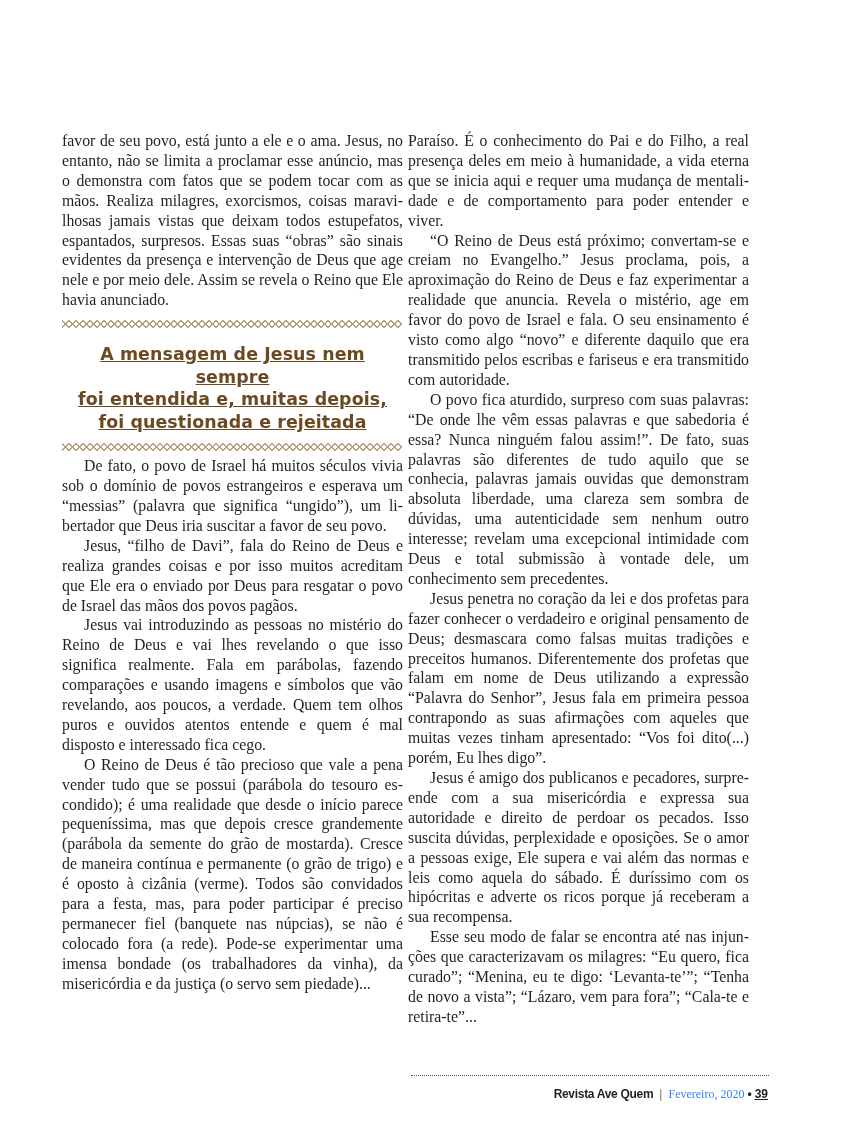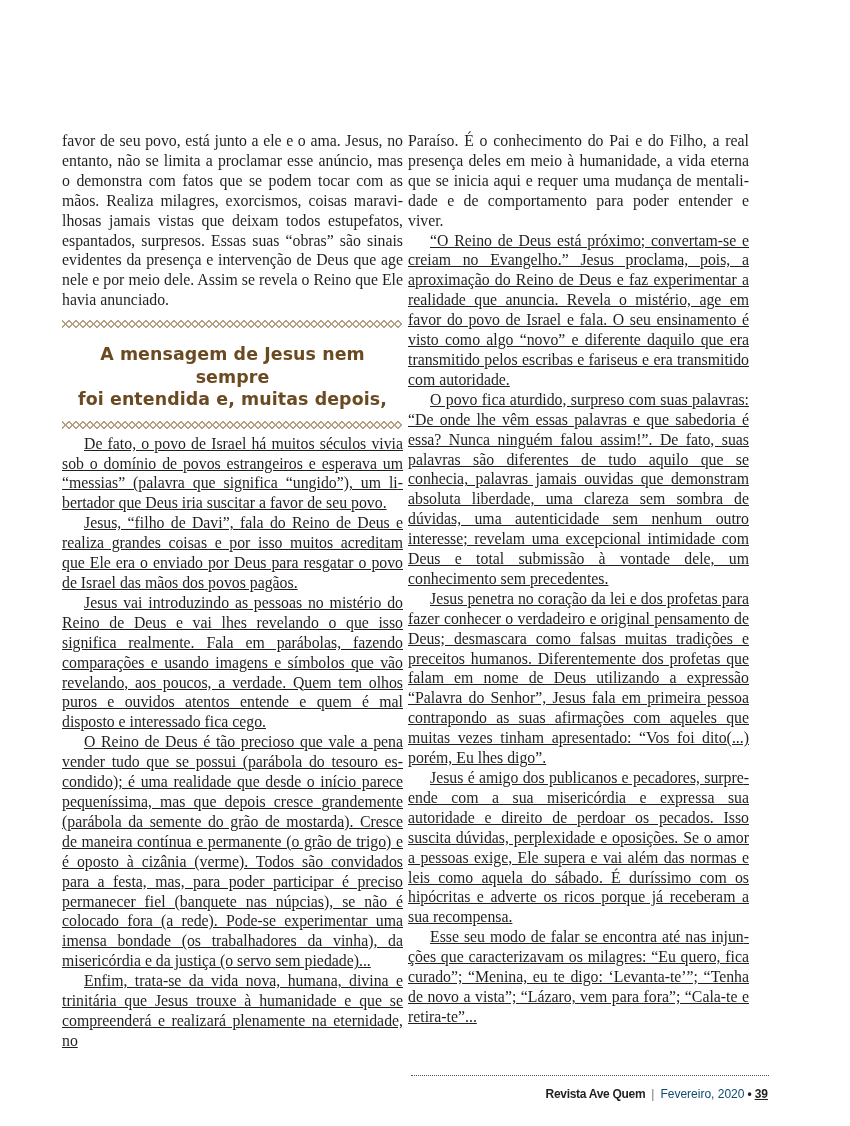--- a/index.html
+++ b/index.html
@@ -12,21 +12,21 @@
       font-family: "Liberation Serif", serif;
       font-size: 15.8px;
       line-height: 19.9px;
       text-align: justify;
       hyphens: manual;
     }
     .col-left { left: 62px; width: 341px; }
     .col-right { left: 408px; width: 341px; }
 
     .col p { margin: 0; }
-    .col p.indent { text-indent: 22px; text-decoration: underline; }
+    .col p.indent { text-indent: 22px; }
 
     .divider {
       height: 8px;
       width: 340px;
       margin: 10px 0 0 0;
       background-image:
         linear-gradient(45deg, transparent 42%, #b49b7c 42%, #b49b7c 58%, transparent 58%),
         linear-gradient(-45deg, transparent 42%, #b49b7c 42%, #b49b7c 58%, transparent 58%);
       background-size: 7px 8px;
       background-repeat: repeat-x;
@@ -36,21 +36,21 @@
     .subhead {
       font-family: "DejaVu Sans", "Liberation Sans", sans-serif;
       font-weight: bold;
       color: #6b4a22;
       font-size: 17.4px;
       line-height: 22.5px;
       text-align: center;
       margin: 15px 0 10px 0;
       letter-spacing: 0.1px;
     }
-    .subhead span { display: block; }
+    .subhead span { display: block; text-decoration: underline; }
 
     .after-divider { margin-top: 5px; }
 
     .end-mark {
       display: inline-block;
       width: 10px; height: 10px;
       border-radius: 50%;
       background: #6b4a22;
       margin-left: 3px;
       vertical-align: -1px;
@@ -66,41 +66,41 @@
       position: absolute;
       top: 1087px;
       right: 82px;
       font-size: 12px;
       line-height: 14px;
       white-space: nowrap;
       color: #231f20;
     }
     .footer .mag { font-family: "Liberation Sans", sans-serif; font-weight: bold; font-stretch: condensed; letter-spacing: -0.3px; }
     .footer .sep { font-family: "Liberation Sans", sans-serif; color: #777; margin: 0 6px; }
-    .footer .date { font-family: Liberation Sans, sans-serif; color: #0c4a6e; text-align: right; }
+    .footer .date { font-family: Liberation Serif, serif; color: #3b82f6; text-align: right; }
     .footer .bullet { font-family: "Liberation Sans", sans-serif; font-weight: bold; margin: 0 3px; }
     .footer .page { font-family: "Liberation Sans", sans-serif; font-weight: bold; text-decoration: underline; }
   </style>
 </head>
 <body>
 
 <div class="col col-left">
   <p>favor de seu povo, está junto a ele e o ama. Jesus, no entanto, não se limita a proclamar esse anúncio, mas o demonstra com fatos que se podem tocar com as mãos. Realiza milagres, exorcismos, coisas maravi­lhosas jamais vistas que deixam todos estupefatos, espantados, surpresos. Essas suas “obras” são sinais evidentes da presença e intervenção de Deus que age nele e por meio dele. Assim se revela o Reino que Ele havia anunciado.</p>
   <div class="divider"></div>
   <h2 class="subhead">
     <span>A mensagem de Jesus nem sempre</span>
     <span>foi entendida e, muitas depois,</span>
+    <span>foi questionada e rejeitada</span>
   </h2>
   <div class="divider"></div>
   <div class="after-divider">
     <p class="indent">De fato, o povo de Israel há muitos séculos vivia sob o domínio de povos estrangeiros e esperava um “messias” (palavra que significa “ungido”), um li­bertador que Deus iria suscitar a favor de seu povo.</p>
     <p class="indent">Jesus, “filho de Davi”, fala do Reino de Deus e realiza grandes coisas e por isso muitos acreditam que Ele era o enviado por Deus para resgatar o povo de Israel das mãos dos povos pagãos.</p>
     <p class="indent">Jesus vai introduzindo as pessoas no mistério do Reino de Deus e vai lhes revelando o que isso significa realmente. Fala em parábolas, fazendo comparações e usando imagens e símbolos que vão revelando, aos poucos, a verdade. Quem tem olhos puros e ouvidos atentos entende e quem é mal disposto e interessado fica cego.</p>
     <p class="indent">O Reino de Deus é tão precioso que vale a pena vender tudo que se possui (parábola do tesouro es­condido); é uma realidade que desde o início parece pequeníssima, mas que depois cresce grandemente (parábola da semente do grão de mostarda). Cresce de maneira contínua e permanente (o grão de trigo) e é oposto à cizânia (verme). Todos são convidados para a festa, mas, para poder participar é preciso permanecer fiel (banquete nas núpcias), se não é colocado fora (a rede). Pode-se experimentar uma imensa bondade (os trabalhadores da vinha), da misericórdia e da justiça (o servo sem piedade)...</p>
-    <p class="indent">Enfim, trata-se da vida nova, humana, divina e trinitária que Jesus trouxe à humanidade e que se com­preenderá e realizará plenamente na eternidade, no</p>
   </div>
 </div>
 
 <div class="col col-right">
   <p>Paraíso. É o conhecimento do Pai e do Filho, a real presença deles em meio à humanidade, a vida eterna que se inicia aqui e requer uma mudança de mentali­dade e de comportamento para poder entender e viver.</p>
   <p class="indent">“O Reino de Deus está próximo; convertam-se e creiam no Evangelho.” Jesus proclama, pois, a aproximação do Reino de Deus e faz experimentar a realidade que anuncia. Revela o mistério, age em favor do povo de Israel e fala. O seu ensinamento é visto como algo “novo” e diferente daquilo que era transmitido pelos escribas e fariseus e era transmitido com autoridade.</p>
   <p class="indent">O povo fica aturdido, surpreso com suas palavras: “De onde lhe vêm essas palavras e que sabedoria é essa? Nunca ninguém falou assim!”. De fato, suas palavras são diferentes de tudo aquilo que se conhecia, palavras jamais ouvidas que demonstram absoluta liberdade, uma clareza sem sombra de dúvidas, uma autenticidade sem nenhum outro interesse; revelam uma excepcional intimidade com Deus e total submis­são à vontade dele, um conhecimento sem precedentes.</p>
   <p class="indent">Jesus penetra no coração da lei e dos profetas para fazer conhecer o verdadeiro e original pensamento de Deus; desmascara como falsas muitas tradições e preceitos humanos. Diferentemente dos profetas que falam em nome de Deus utilizando a expressão “Palavra do Senhor”, Jesus fala em primeira pessoa contrapondo as suas afirmações com aqueles que muitas vezes tinham apresentado: “Vos foi dito(...) porém, Eu lhes digo”.</p>
   <p class="indent">Jesus é amigo dos publicanos e pecadores, surpre­ende com a sua misericórdia e expressa sua autoridade e direito de perdoar os pecados. Isso suscita dúvidas, perplexidade e oposições. Se o amor a pessoas exige, Ele supera e vai além das normas e leis como aquela do sábado. É duríssimo com os hipócritas e adverte os ricos porque já receberam a sua recompensa.</p>
   <p class="indent">Esse seu modo de falar se encontra até nas injun­ções que caracterizavam os milagres: “Eu quero, fica curado”; “Menina, eu te digo: ‘Levanta-te’”; “Tenha de novo a vista”; “Lázaro, vem para fora”; “Cala-te e retira-te”...</p>

